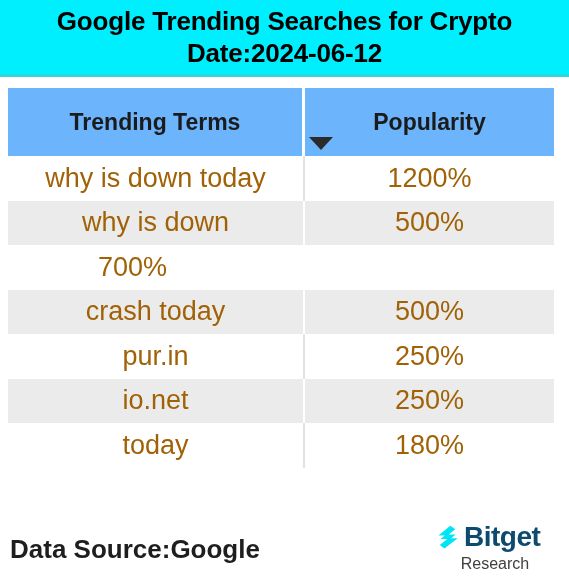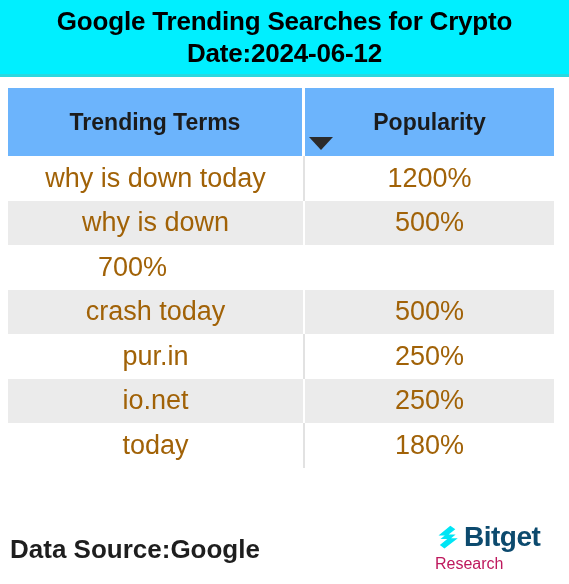--- a/index.html
+++ b/index.html
@@ -144,23 +144,23 @@
   }
   .logo-word {
     font-size: 28px;
     font-weight: bold;
     color: #0c4a6e;
     letter-spacing: -0.5px;
     line-height: 28px;
     margin-left: 1px;
   }
   .logo-sub {
-    text-align: left;
+    text-align: center;
     font-size: 16px;
-    color: #be185d;
+    color: #404040;
     line-height: 18px;
     margin-top: 1px;
     padding-right: 2px;
   }
 </style>
 </head>
 <body>
 
 <div id="page">
 

